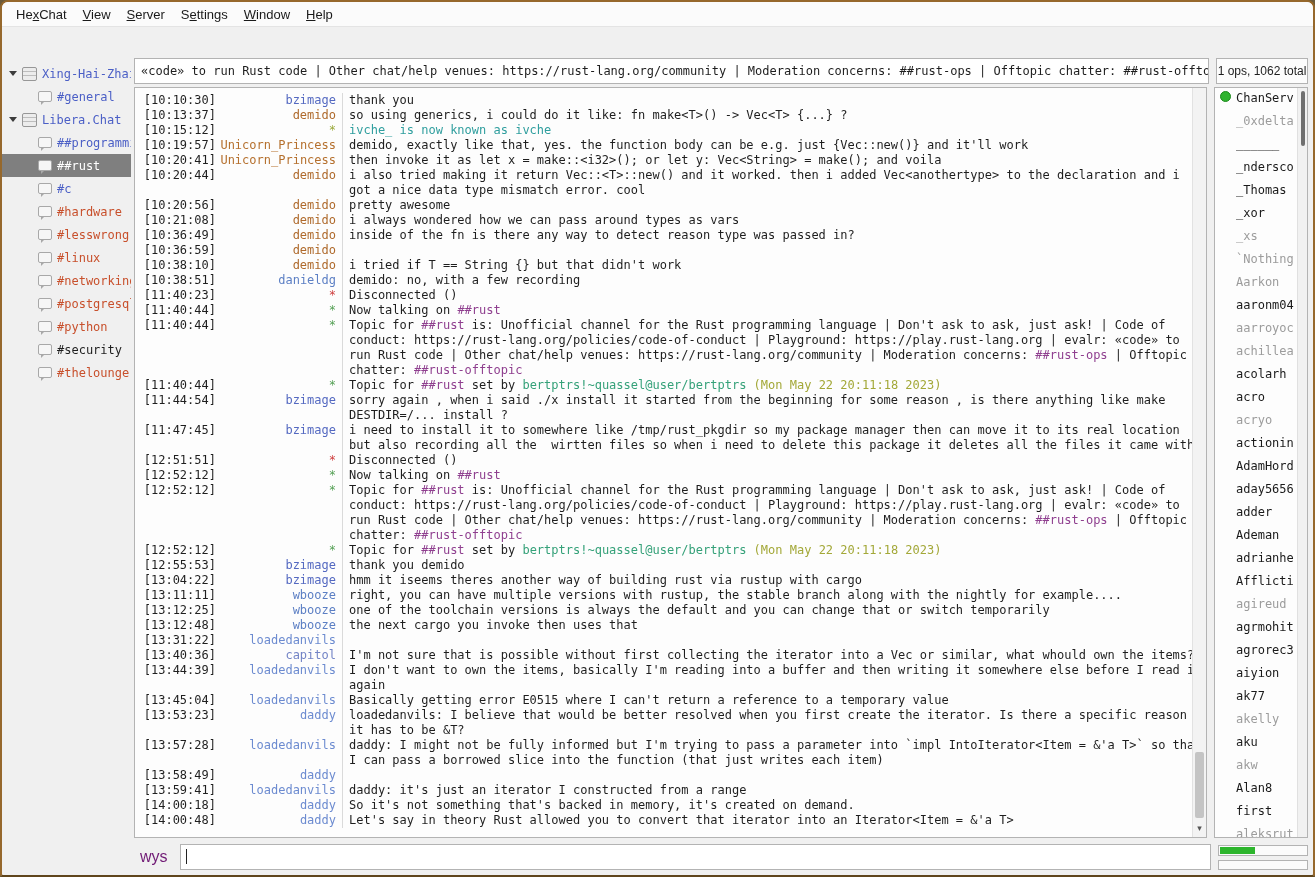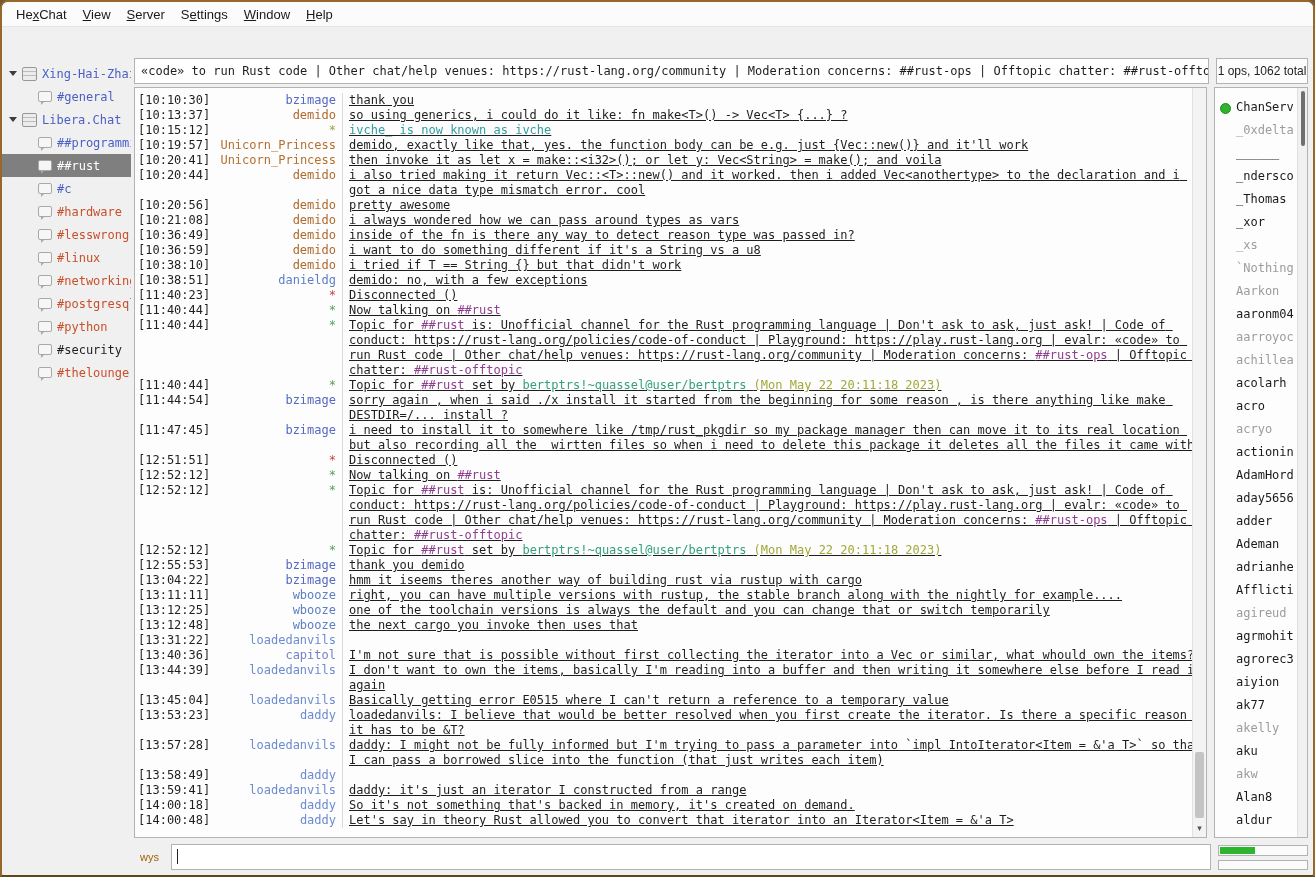--- a/index.html
+++ b/index.html
@@ -46,42 +46,42 @@
   .topicbox{flex:1;background:#fff;border:1px solid #b3b3b3;font-family:"DejaVu Sans Mono","Liberation Mono",monospace;
     font-size:12px;line-height:24px;padding:0 6px;white-space:nowrap;overflow:hidden;color:#1e1e1e;}
   .opsbox{width:90px;flex:none;background:#fcfcfc;border:1px solid #b3b3b3;font-size:12px;
     line-height:24px;text-align:center;color:#1e1e1e;white-space:nowrap;overflow:hidden;}
   .middlerow{flex:1;display:flex;gap:7px;min-height:0;}
   
   .chatbox{flex:1;background:#fdfdfd;border:1px solid #b3b3b3;position:relative;
     overflow:hidden;padding:5px 0 0 3px;min-width:0;}
   .chatlog{font-family:"DejaVu Sans Mono","Liberation Mono",monospace;font-size:12px;line-height:15px;}
   .ln{display:flex;}
-  .ts{width:78px;flex:none;color:#1f1f1f;}
+  .ts{width:78px;flex:none;color:#1f1f1f;text-align:right;}
   .nk{width:120px;flex:none;text-align:right;padding-right:6px;border-right:1px solid #dadada;
     overflow:hidden;white-space:nowrap;}
-  .mg{flex:1;padding-left:6px;padding-right:4px;white-space:pre-wrap;overflow-wrap:break-word;color:#1e1e1e;min-width:0;text-decoration:underline;}
+  .mg{flex:1;padding-left:6px;padding-right:4px;white-space:pre-wrap;overflow-wrap:break-word;color:#1e1e1e;min-width:0;}
   .vscroll{position:absolute;top:0;bottom:0;right:0;width:13px;background:#f3f3f3;border-left:1px solid #e2e2e2;}
   .vthumb{position:absolute;left:2px;right:2px;bottom:19px;height:66px;background:#c4c4c4;border-radius:2px;}
   .varrow{position:absolute;left:0;right:0;bottom:2px;height:14px;display:flex;align-items:center;
     justify-content:center;font-size:9px;color:#555;}
   
   .usercol{width:94px;flex:none;display:flex;flex-direction:column;}
   .userbox{flex:1;background:#fdfdfd;border:1px solid #b3b3b3;position:relative;overflow:hidden;
     padding-top:3px;font-family:"DejaVu Sans Mono","Liberation Mono",monospace;font-size:12px;}
-  .usr{height:23px;display:flex;align-items:flex-end;padding-left:21px;position:relative;
+  .usr{height:23px;display:flex;align-items:flex-start;padding-left:21px;position:relative;
     white-space:nowrap;overflow:hidden;color:#1a1a1a;}
   .usr.away{color:#9c9c9c;}
   .dot{position:absolute;left:5px;width:11px;height:11px;border-radius:50%;
     background:#2fb32f;border:1px solid #1d8a1d;box-sizing:border-box;}
   .uscroll{position:absolute;top:0;bottom:0;right:0;width:9px;background:#f1f1f1;border-left:1px solid #e0e0e0;}
   .uthumb{position:absolute;top:3px;right:2px;width:4px;height:55px;background:#6f6f6f;border-radius:2px;}
   
   .inputrow{height:30px;flex:none;display:flex;align-items:center;gap:7px;margin-top:4px;}
-  .nicklabel{font-size:11px;color:#a16207;padding:0 5px 0 6px;flex:none;}
+  .nicklabel{font-size:16px;color:#701a75;padding:0 5px 0 6px;flex:none;}
   .inputbox{flex:1;height:24px;background:#fff;border:1px solid #b3b3b3;position:relative;}
   .caret{position:absolute;left:5px;top:4px;width:1px;height:15px;background:#222;}
   .meters{width:90px;flex:none;display:flex;flex-direction:column;gap:4px;}
   .meter{height:11px;border:1px solid #b3b3b3;background:#fbfbfb;position:relative;box-sizing:border-box;}
   .mfill{position:absolute;left:1px;top:1px;bottom:1px;background:#2db52d;}
 </style>
 </head>
 <body>
 
 <div class="window">
@@ -222,31 +222,30 @@
                 <div class="mg"><span>i always wondered how we can pass around types as vars</span></div>
               </div>
               <div class="ln">
                 <span class="ts">[10:36:49]</span>
                 <span class="nk" style="color: rgb(175, 106, 44);">demido</span>
                 <div class="mg"><span>inside of the fn is there any way to detect reason type was passed in?</span></div>
               </div>
               <div class="ln">
                 <span class="ts">[10:36:59]</span>
                 <span class="nk" style="color: rgb(175, 106, 44);">demido</span>
-                <div class="mg"><span>i want to do something different if it's a String vs a u8</span></div>
               </div>
               <div class="ln">
                 <span class="ts">[10:38:10]</span>
                 <span class="nk" style="color: rgb(175, 106, 44);">demido</span>
                 <div class="mg"><span>i tried if T == String {} but that didn't work</span></div>
               </div>
               <div class="ln">
                 <span class="ts">[10:38:51]</span>
                 <span class="nk" style="color: rgb(92, 127, 196);">danieldg</span>
-                <div class="mg"><span>demido: no, with a few exceptions</span></div>
+                <div class="mg"><span>demido: no, with a few recording</span></div>
               </div>
               <div class="ln">
                 <span class="ts">[11:40:23]</span>
                 <span class="nk" style="color: rgb(207, 64, 64);">*</span>
                 <div class="mg"><span>Disconnected ()</span></div>
               </div>
               <div class="ln">
                 <span class="ts">[11:40:44]</span>
                 <span class="nk" style="color: rgb(86, 161, 86);">*</span>
                 <div class="mg"><span>Now talking on </span><span style="color: rgb(143, 63, 143);">##rust</span></div>
@@ -462,21 +461,21 @@
                 <div class="usr">
                   <span>aku</span>
                 </div>
                 <div class="usr away">
                   <span>akw</span>
                 </div>
                 <div class="usr">
                   <span>Alan8</span>
                 </div>
                 <div class="usr">
-                  <span>aldur</span>
+                  <span>first</span>
                 </div>
                 <div class="usr away">
                   <span>aleksrut</span>
                 </div>
               </div>
             <div class="uscroll">
               <div class="uthumb"></div>
             </div>
           </div>
         </div>

